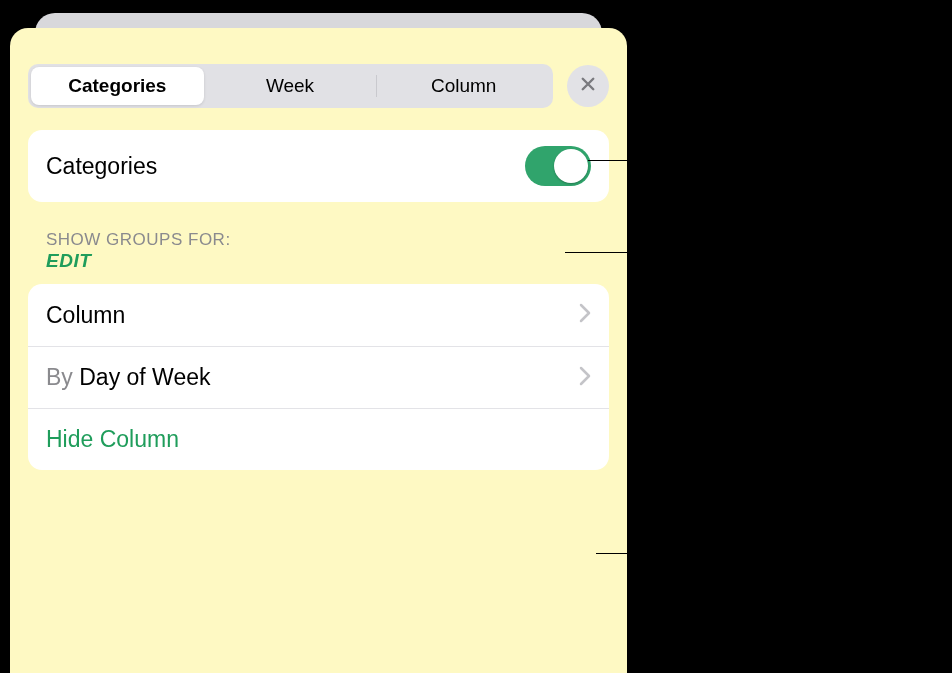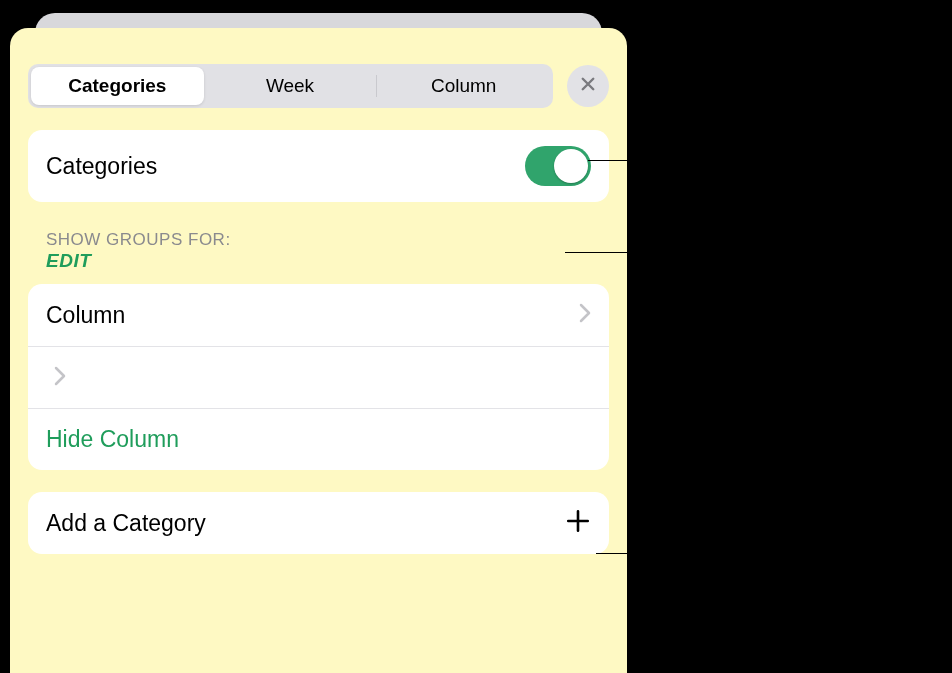--- a/index.html
+++ b/index.html
@@ -217,41 +217,34 @@
         <div class="row-label">
           <span class="prefix"></span><span>Column</span>
         </div>
         <span class="chevron">
           <svg viewBox="0 0 12 20">
               <path d="M2 2 L10 10 L2 18" stroke="#c4c4c8" stroke-width="2.5" stroke-linecap="round" stroke-linejoin="round" fill="none"></path>
             </svg>
         </span>
       </div>
       <div class="row">
+        <div class="row-label">
+          <span class="prefix">By </span><span>Day of Week</span>
+        </div>
         <span class="chevron">
           <svg viewBox="0 0 12 20">
               <path d="M2 2 L10 10 L2 18" stroke="#c4c4c8" stroke-width="2.5" stroke-linecap="round" stroke-linejoin="round" fill="none"></path>
             </svg>
         </span>
       </div>
       <div class="row">
         <div class="row-label hide-col">Hide Column</div>
       </div>
     </div>
 
-    <div class="card">
-      <div class="row">
-        <div class="row-label">Add a Category</div>
-        <span class="plus">
-          <svg viewBox="0 0 24 24">
-              <path d="M12 3 V21 M3 12 H21" stroke="#000" stroke-width="2.4" stroke-linecap="round" fill="none"></path>
-            </svg>
-        </span>
-      </div>
-    </div>
 
   </div>
 </div>
 
 <div class="callouts">
   <div class="leader" style="top:160px; left:-68px; width:59px;"></div>
   <div class="callout" style="top:133px; left:0;">Turn categories on or off.</div>
 
   <div class="leader" style="top:252px; left:-91px; width:82px;"></div>
   <div class="callout" style="top:225px; left:0;">To delete or rearrange a category, tap Edit.</div>

